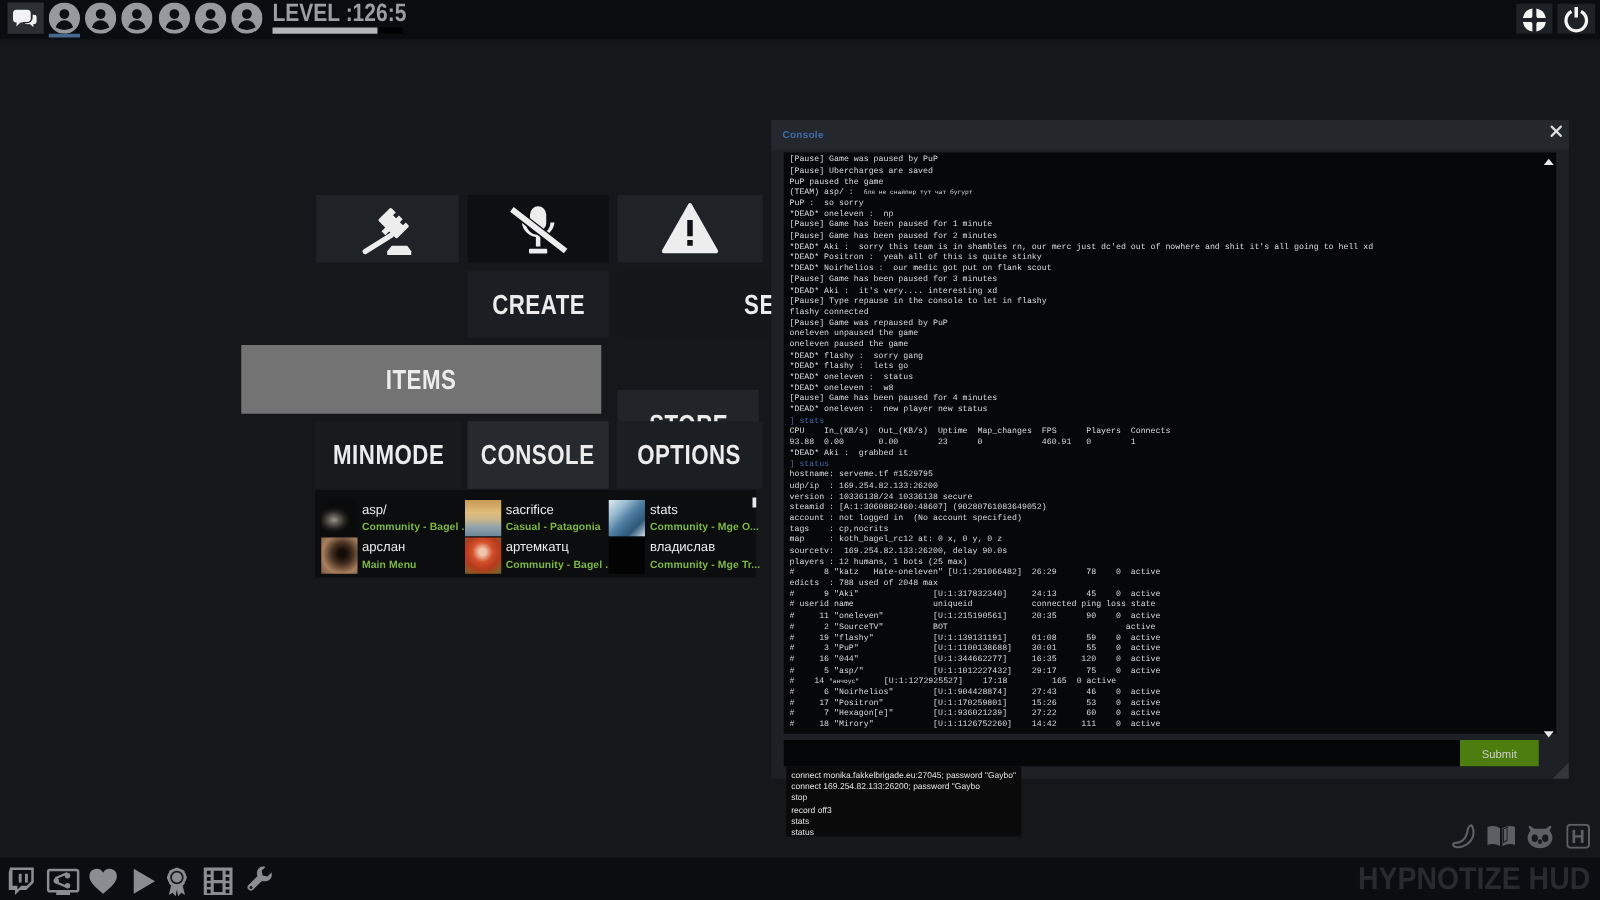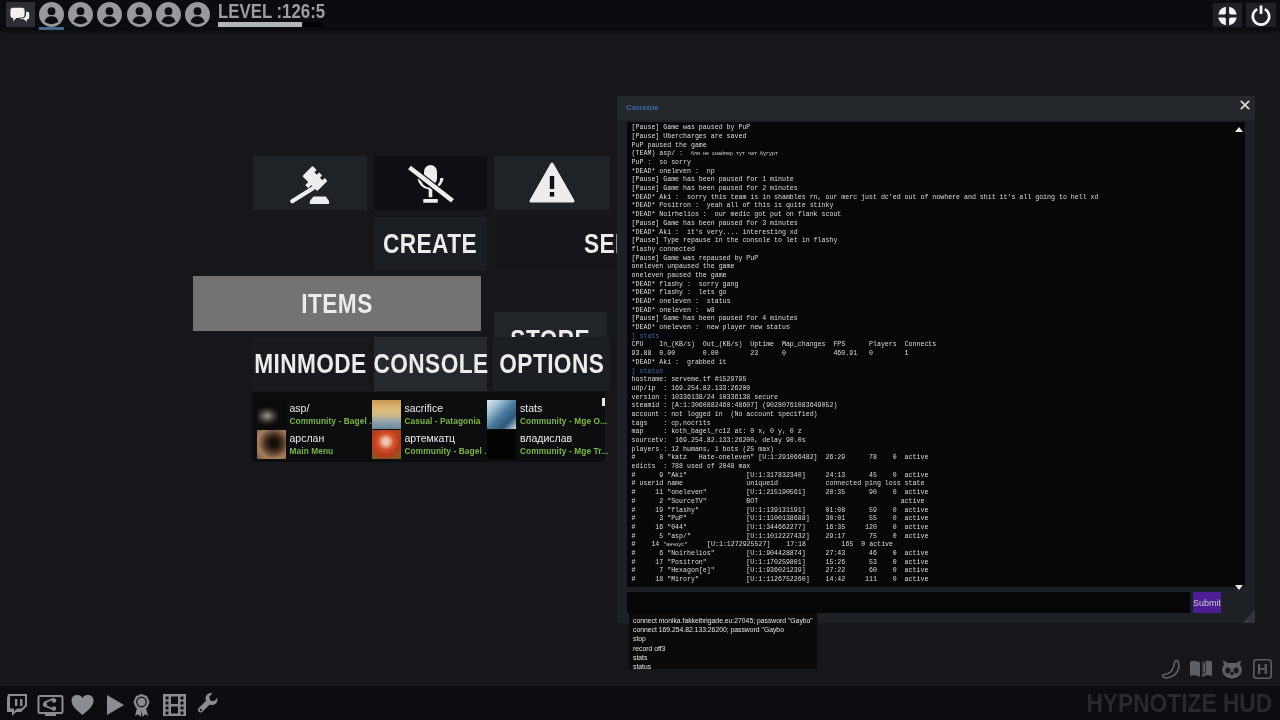--- a/index.html
+++ b/index.html
@@ -3,39 +3,39 @@
 <style>
 * { margin:0; padding:0; box-sizing:border-box; }
 html,body { width:1280px; height:720px; overflow:hidden; background:#15171a; font-family:"Liberation Sans",sans-serif; }
 .abs { position:absolute; }
 
 #topbar { position:absolute; left:0; top:0; width:1280px; height:31px; background:#0a0c0f; box-shadow:0 2px 3px rgba(0,0,0,0.25); }
 #botbar { position:absolute; left:0; top:686px; width:1280px; height:34px; background:#0b0d10; }
 .btnbox { position:absolute; background:#1e2125; }
 
 .mbtn { position:absolute; display:flex; align-items:center; justify-content:center;
-  color:#ececec; font-weight:bold; font-size:28px; }
+  color:#ececec; font-weight:bold; font-size:22px; }
 .mbtn span { display:inline-block; transform:scaleX(0.81); letter-spacing:0.5px; }
 
 #friends { position:absolute; left:252px; top:392px; width:353px; height:70px; background:#0b0d0f; }
 .fav { position:absolute; width:29px; height:29px; }
 .fname { position:absolute; color:#ebebeb; font-size:10.5px; font-weight:normal; }
 .fsub { position:absolute; color:#7db842; font-size:8.3px; font-weight:bold; letter-spacing:0.1px; }
 
 #cwin { position:absolute; left:617px; top:96px; width:638px; height:527px; background:#1d2024; }
 #ctitlebar { position:absolute; left:0; top:0; width:638px; height:24px; background:#24272c; }
 #ctitle { position:absolute; left:9px; top:6.5px; color:#3e6cab; font-size:8px; font-weight:bold; letter-spacing:0.2px; }
 #cx { position:absolute; right:4px; top:3px; }
 #cblack { position:absolute; left:10px; top:26px; width:618px; height:465px; background:#060708; }
 #cpre { position:absolute; left:631.6px; top:124.3px; color:#dcdcdc; font-family:"Liberation Mono",monospace;
   font-size:6.6px; line-height:8.68px; white-space:pre; }
 #cpre .bl { color:#4066ab; }
 #cpre .cy { font-size:5px; letter-spacing:0; }
 #cinput { position:absolute; left:10px; top:496px; width:563px; height:21px; background:#050607; }
-#csubmit { position:absolute; left:576px; top:496px; width:28px; height:21px; background:#4c1d95;
+#csubmit { position:absolute; left:551px; top:496px; width:63px; height:21px; background:#4d7c0f;
   color:#cccccc; font-size:9px; display:flex; align-items:center; justify-content:center; }
 #cresize { position:absolute; right:0; bottom:0; width:0; height:0;
   border-left:13px solid transparent; border-bottom:13px solid #33373c; }
 #cdrop { position:absolute; left:629px; top:613px; width:188px; height:56px; background:#0a0a0b;
   color:#e2e2e2; font-size:6.8px; line-height:9.2px; padding:3px 0 0 4px; }
 .sarrow { position:absolute; width:0; height:0; }
 
 .blicon { position:absolute; top:693px; }
 
 #hyptext { position:absolute; right:8px; top:689px; color:#272b30; font-size:25px; font-weight:bold; transform:scaleX(0.91); transform-origin:right top; }

